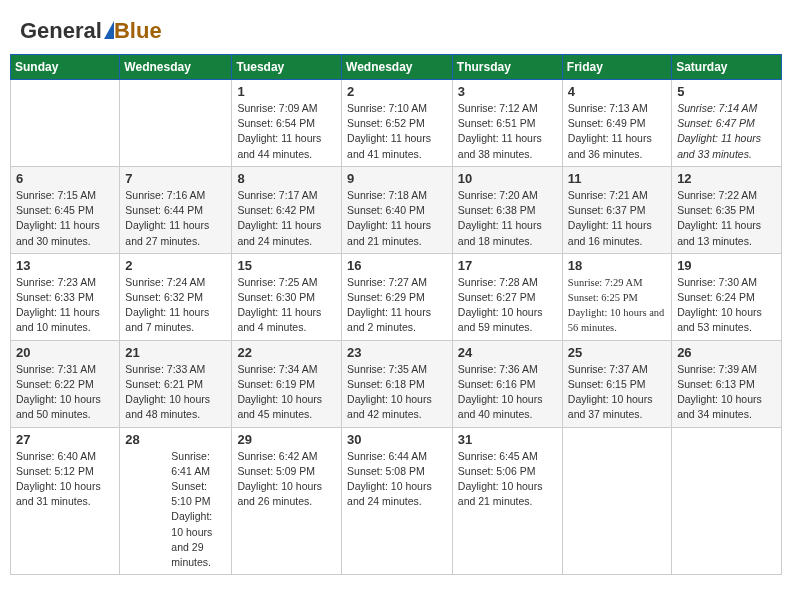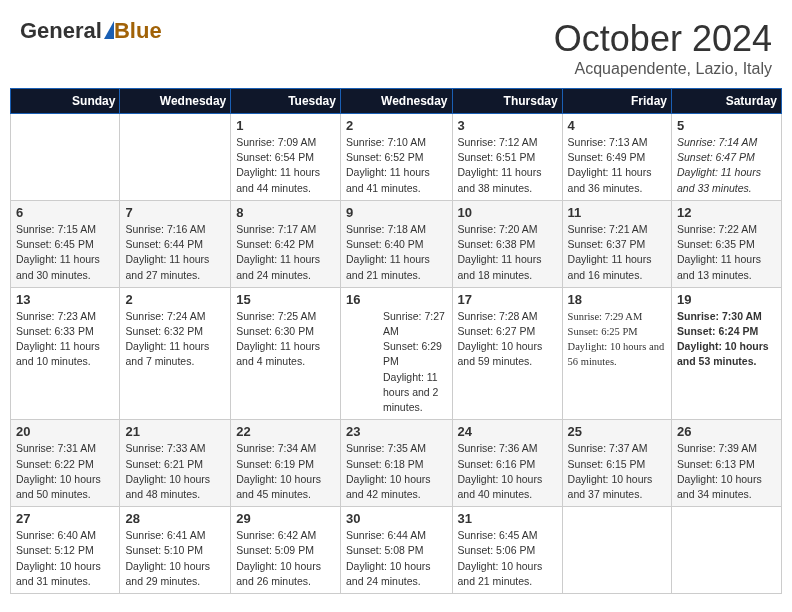--- a/index.html
+++ b/index.html
@@ -50,24 +50,24 @@
       font-size: 16px;
       color: #555;
     }
     .calendar {
       width: 100%;
       border-collapse: collapse;
       margin-top: 6px;
       font-size: 10.5px;
     }
     .calendar thead th {
-      background-color: #0f172a;
+      background-color: #15803d;
       color: #fff;
       padding: 5px 4px;
-      text-align: right;
+      text-align: left;
       font-weight: bold;
       font-size: 12px;
       border: 1px solid #1a5fb4;
     }
     .calendar tbody td {
       border: 1px solid #ccc;
       vertical-align: top;
       padding: 4px 5px;
       width: 113px;
       min-height: 80px;
@@ -95,24 +95,20 @@
 </head>
 <body>
 
 <div class="header">
   <div class="logo">
     <div class="logo-text">
       <span class="logo-general">General</span>
       <div class="logo-icon"></div>
     </div>
     <span class="logo-blue" style="font-size:22px;font-weight:bold;">Blue</span>
-  </div>
-  <div class="title-area">
-    <div class="month-title">October 2024</div>
-    <div class="location">Acquapendente, Lazio, Italy</div>
   </div>
 </div>
 
 <table class="calendar">
   <thead>
     <tr>
     <th>Sunday</th>
         <th>Wednesday</th>
         <th>Tuesday</th>
         <th>Wednesday</th>
@@ -214,39 +210,39 @@
 Daylight: 11 hours and 7 minutes.</div>
         </td>
         <td>
           <span class="day-number">15</span>
           <div class="day-info" style="white-space: pre-line;">Sunrise: 7:25 AM
 Sunset: 6:30 PM
 Daylight: 11 hours and 4 minutes.</div>
         </td>
         <td>
           <span class="day-number">16</span>
-          <div class="day-info" style="white-space: pre-line; margin-left: 37px;">Sunrise: 7:27 AM
+          <div class="day-info" style="white-space: pre-line;">Sunrise: 7:27 AM
 Sunset: 6:29 PM
 Daylight: 11 hours and 2 minutes.</div>
         </td>
         <td>
           <span class="day-number">17</span>
           <div class="day-info" style="white-space: pre-line;">Sunrise: 7:28 AM
 Sunset: 6:27 PM
 Daylight: 10 hours and 59 minutes.</div>
         </td>
         <td>
           <span class="day-number">18</span>
           <div class="day-info" style="white-space: pre-line; font-family: Liberation Serif, serif;">Sunrise: 7:29 AM
 Sunset: 6:25 PM
 Daylight: 10 hours and 56 minutes.</div>
         </td>
         <td>
           <span class="day-number">19</span>
-          <div class="day-info" style="white-space: pre-line; font-weight: bold;">Sunrise: 7:30 AM
+          <div class="day-info" style="white-space: pre-line;">Sunrise: 7:30 AM
 Sunset: 6:24 PM
 Daylight: 10 hours and 53 minutes.</div>
         </td>
       </tr>
       <tr>
         <td>
           <span class="day-number">20</span>
           <div class="day-info" style="white-space: pre-line;">Sunrise: 7:31 AM
 Sunset: 6:22 PM
 Daylight: 10 hours and 50 minutes.</div>
@@ -290,21 +286,21 @@
       </tr>
       <tr>
         <td>
           <span class="day-number">27</span>
           <div class="day-info" style="white-space: pre-line;">Sunrise: 6:40 AM
 Sunset: 5:12 PM
 Daylight: 10 hours and 31 minutes.</div>
         </td>
         <td>
           <span class="day-number">28</span>
-          <div class="day-info" style="white-space: pre-line;">Sunrise: 6:41 AM
+          <div class="day-info" style="white-space: pre-line; margin-left: 46px;">Sunrise: 6:41 AM
 Sunset: 5:10 PM
 Daylight: 10 hours and 29 minutes.</div>
         </td>
         <td>
           <span class="day-number">29</span>
           <div class="day-info" style="white-space: pre-line;">Sunrise: 6:42 AM
 Sunset: 5:09 PM
 Daylight: 10 hours and 26 minutes.</div>
         </td>
         <td>

